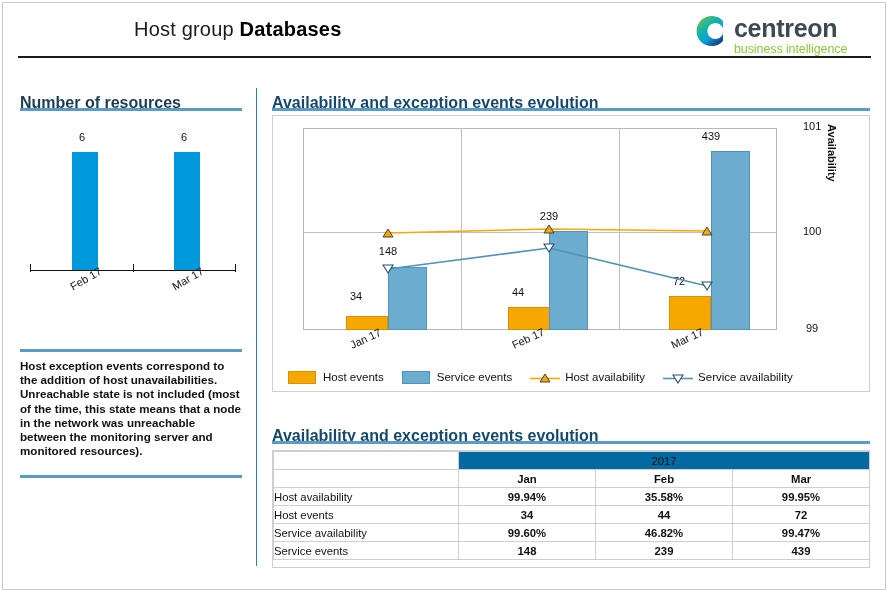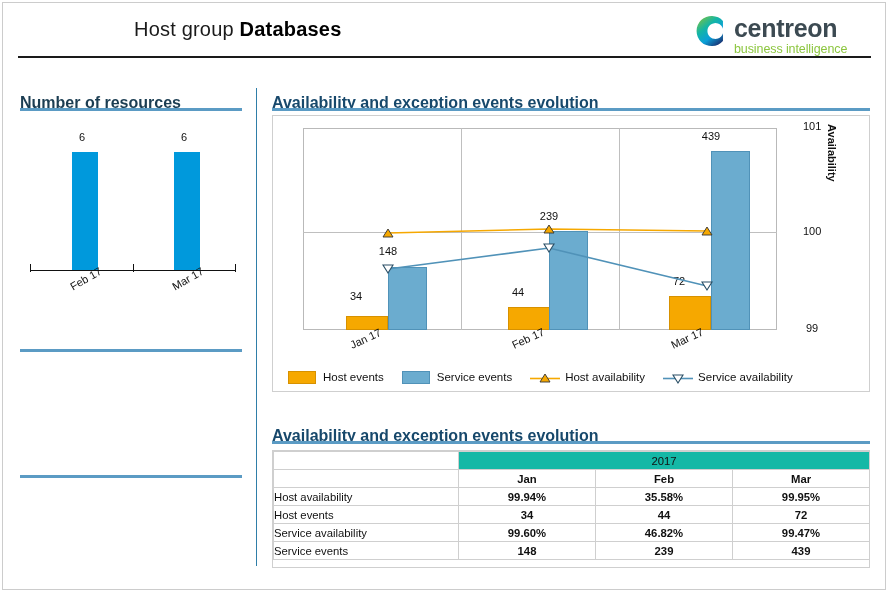--- a/index.html
+++ b/index.html
@@ -234,21 +234,21 @@
     table-layout: fixed;
   }
   table.evt th, table.evt td {
     border: 1px solid #cfcfcf;
     font-size: 11.3px;
     color: #111;
     padding: 0;
     height: 17px;
   }
   th.year-head {
-    background: #14b8a6;
+    background: #0369a1;
     color: #ffffff;
     font-weight: normal;
     text-align: center;
     height: 19px;
     font-size: 11.3px;
   }
   th.corner { border: 1px solid #cfcfcf; background: #fff; }
   th.month {
     background: #fff; color: #111; font-weight: bold;
     text-align: center; height: 21px;
@@ -309,20 +309,21 @@
       <div class="rc-val" style="left:42px; top:13px; width:40px;">6</div>
       <div class="rc-bar" style="left:52px; width:26px; height:118px;"></div>
       <div class="rc-xlabel" style="left:48px; top:164px;">Feb 17</div>
 
       <div class="rc-val" style="left:144px; top:13px; width:40px;">6</div>
       <div class="rc-bar" style="left:154px; width:26px; height:118px;"></div>
       <div class="rc-xlabel" style="left:150px; top:164px;">Mar 17</div>
     </div>
 
     <div class="sec-underline" style="left:20px; top:349px; width:222px;"></div>
+    <div class="side-text" style="left:20px; top:359px;">Host exception events correspond to the addition of host unavailabilities. Unreachable state is not included (most of the time, this state means that a node in the network was unreachable between the monitoring server and monitored resources).</div>
 
     <div class="sec-underline" style="left:20px; top:475px; width:222px;"></div>
   </div>
 
   <div class="sec-h blue-txt" style="left:272px; top:94px;">Availability and exception events evolution</div>
   <div class="sec-underline" style="left:272px; top:108px; width:598px;"></div>
 
   <div class="chart-card">
   </div>
 

